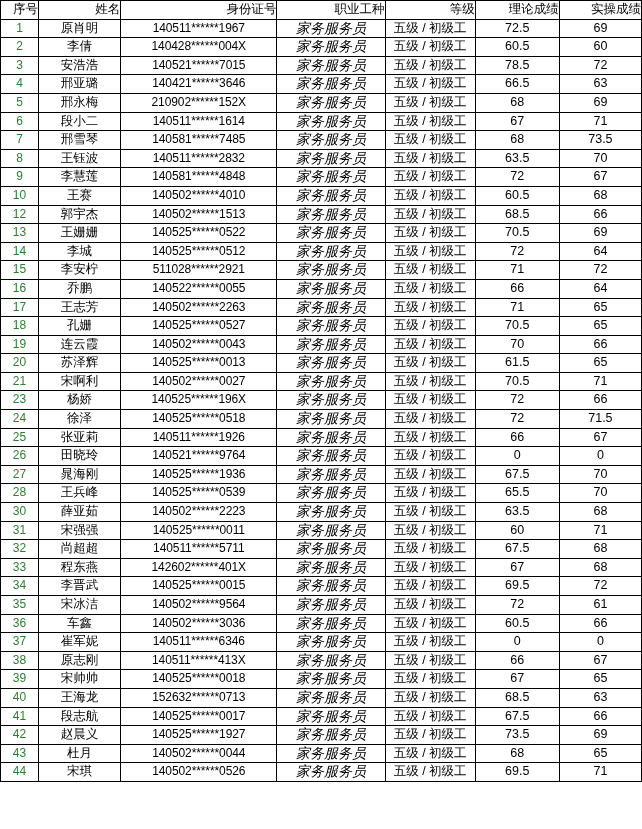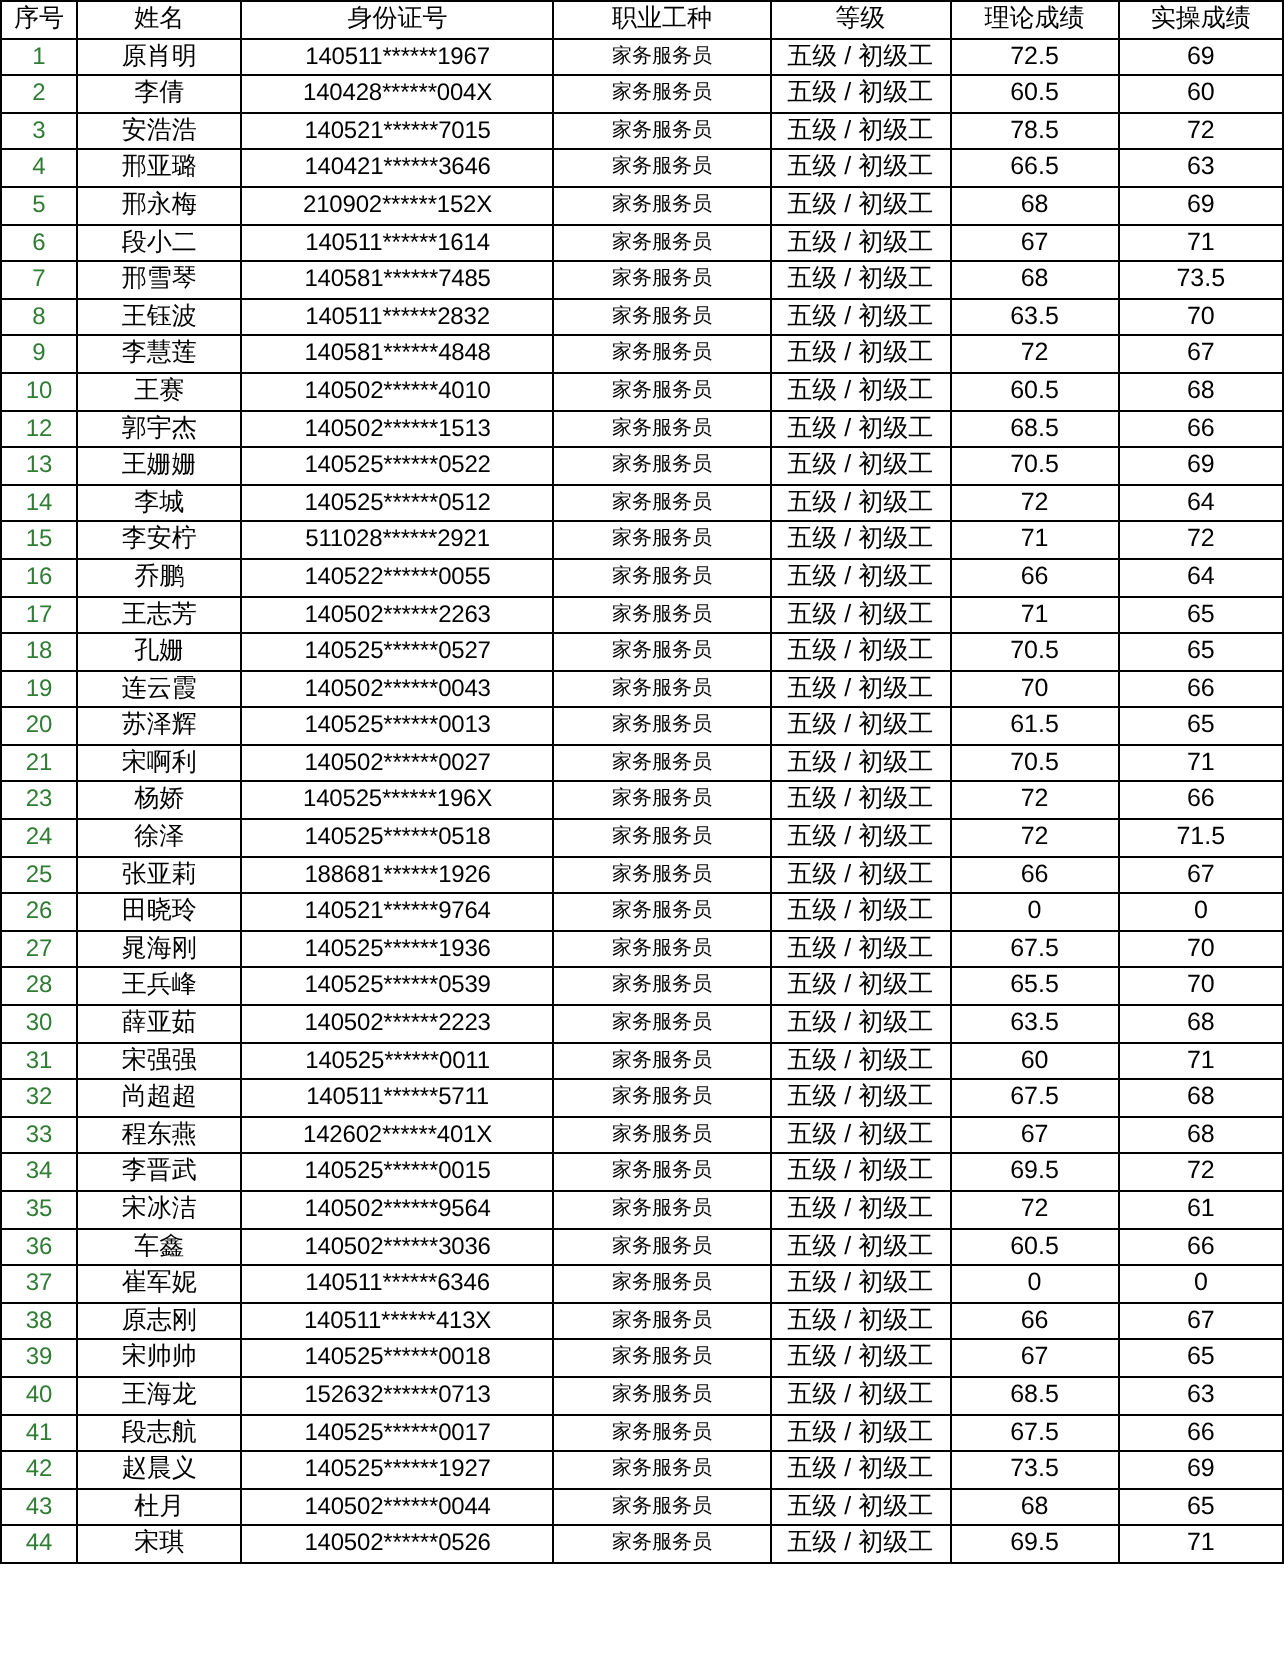--- a/index.html
+++ b/index.html
@@ -27,38 +27,39 @@
     line-height: 17.6px;
     text-align: center;
     vertical-align: middle;
     white-space: nowrap;
     overflow: hidden;
     font-weight: normal;
   }
   table.grid th {
     font-size: 12.5px;
     font-weight: normal;
+    text-align: right;
   }
   col.c0 { width: 38px; }
   col.c1 { width: 82px; }
   col.c2 { width: 156px; }
   col.c3 { width: 108px; }
   col.c4 { width: 90px; }
   col.c5 { width: 84px; }
   col.c6 { width: 82px; }
   td.idx {
     color: #2e7d32;
     font-size: 12px;
   }
   td.name { font-size: 12.5px; }
   td.idno {
     font-size: 12px;
     letter-spacing: -0.1px;
   }
-  td.job { font-size: 10px; }
+  td.job { font-size: 14px; font-style: italic; }
   td.level { font-size: 12.5px; }
   td.score { font-size: 12.5px; }
 </style>
 </head>
 <body>
 
 <table class="grid">
   <colgroup>
     <col class="c0">
       <col class="c1">
@@ -274,21 +275,21 @@
         <td class="name">徐泽</td>
         <td class="idno">140525******0518</td>
         <td class="job">家务服务员</td>
         <td class="level">五级 / 初级工</td>
         <td class="score">72</td>
         <td class="score">71.5</td>
       </tr>
       <tr>
         <td class="idx">25</td>
         <td class="name">张亚莉</td>
-        <td class="idno">188681******1926</td>
+        <td class="idno">140511******1926</td>
         <td class="job">家务服务员</td>
         <td class="level">五级 / 初级工</td>
         <td class="score">66</td>
         <td class="score">67</td>
       </tr>
       <tr>
         <td class="idx">26</td>
         <td class="name">田晓玲</td>
         <td class="idno">140521******9764</td>
         <td class="job">家务服务员</td>

